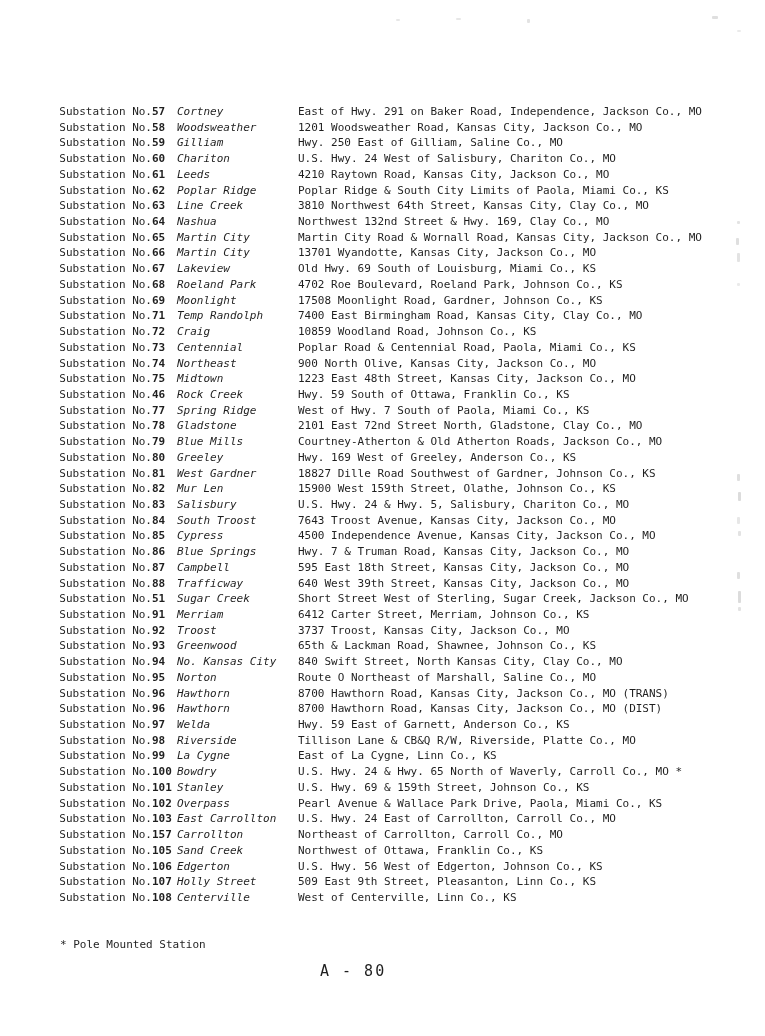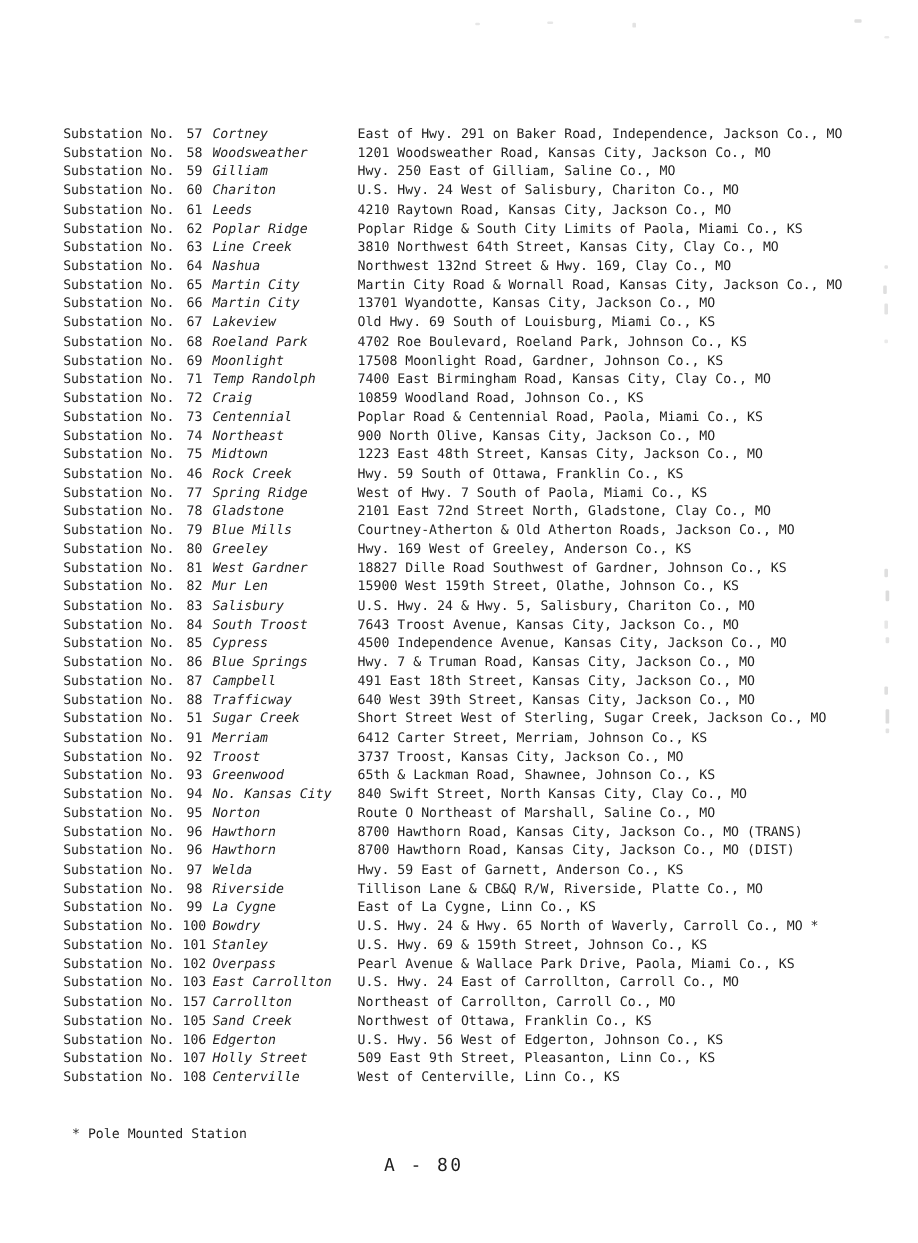--- a/index.html
+++ b/index.html
@@ -22,22 +22,22 @@
     left: 46px;
     width: 690px;
   }
   .row {
     display: grid;
     grid-template-columns: 106px 20px 125px auto;
     line-height: 15.72px;
     font-size: 11px;
     white-space: nowrap;
   }
-  .c-label { text-align: center; }
-  .c-num   { text-align: center; }
+  .c-label { text-align: right; }
+  .c-num   { text-align: left; font-weight: bold; }
   .c-name  { padding-left: 5px; font-style: italic; }
   .c-addr  { padding-left: 1px; }
   .footnote {
     position: absolute;
     top: 938px;
     left: 60px;
     font-size: 11px;
     white-space: nowrap;
   }
   .page-number {
@@ -260,21 +260,21 @@
       <span class="c-label">Substation No.</span>
       <span class="c-num">86</span>
       <span class="c-name">Blue Springs</span>
       <span class="c-addr">Hwy. 7 &amp; Truman Road, Kansas City, Jackson Co., MO</span>
     </div>
 
     <div class="row">
       <span class="c-label">Substation No.</span>
       <span class="c-num">87</span>
       <span class="c-name">Campbell</span>
-      <span class="c-addr">491 East 18th Street, Kansas City, Jackson Co., MO</span>
+      <span class="c-addr">595 East 18th Street, Kansas City, Jackson Co., MO</span>
     </div>
 
     <div class="row">
       <span class="c-label">Substation No.</span>
       <span class="c-num">88</span>
       <span class="c-name">Trafficway</span>
       <span class="c-addr">640 West 39th Street, Kansas City, Jackson Co., MO</span>
     </div>
 
     <div class="row">

